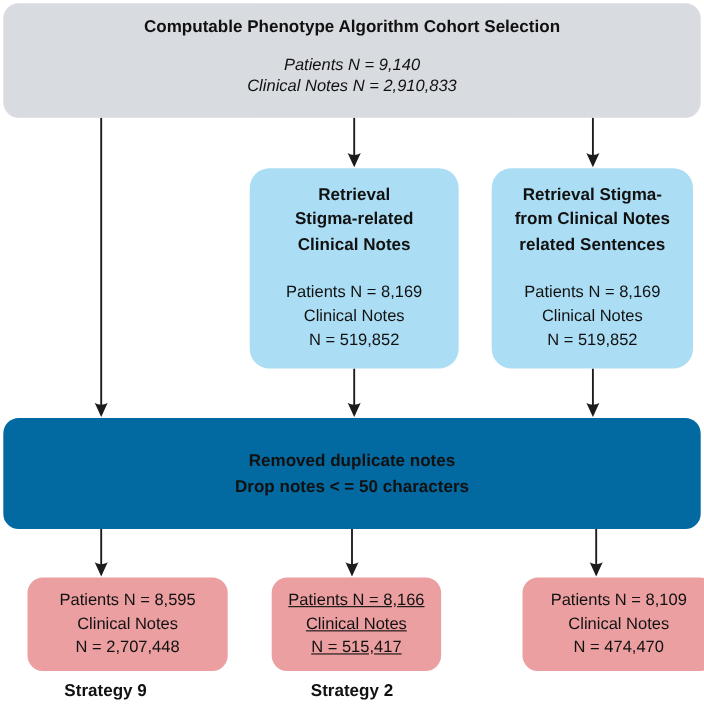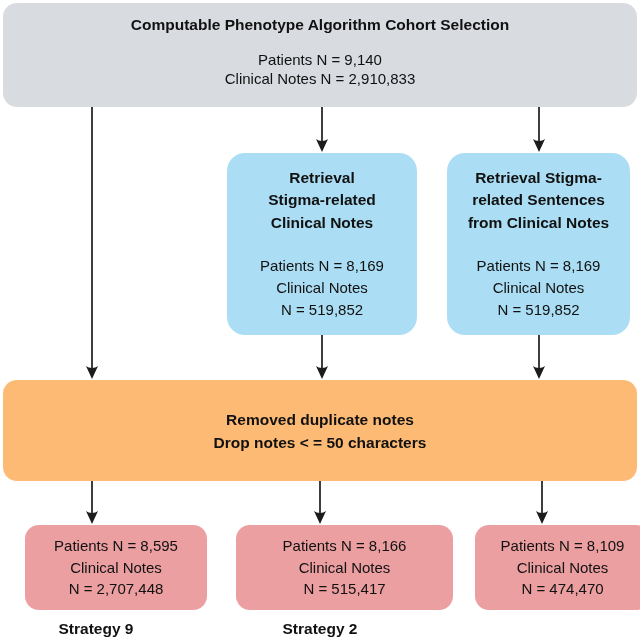--- a/index.html
+++ b/index.html
@@ -9,42 +9,42 @@
     color:#111111;overflow:hidden;
   }
   .arrows{position:absolute;left:0;top:0;width:640px;height:644px;pointer-events:none;}
   .arrows line{stroke:#1c1c1c;stroke-width:1.7;}
   .box{position:absolute;box-sizing:border-box;text-align:center;}
   .node-cohort{
     left:3px;top:3px;width:634px;height:104px;border-radius:14px;
     background:#d8dbe0;padding-top:12px;
   }
   .node-cohort .node-title{font-weight:bold;font-size:15.5px;line-height:19px;}
-  .node-cohort .stats{margin-top:17px;font-size:15px;line-height:18.5px;}
+  .node-cohort .stats{margin-top:17px;font-size:15px;line-height:18.5px;font-style:italic;}
   .node-blue{
     top:153px;height:182px;border-radius:18px;background:#abdef4;
     display:flex;flex-direction:column;justify-content:center;align-items:center;
     row-gap:21px;
   }
   .node-blue-1{left:227px;width:190px;}
   .node-blue-2{left:447px;width:183px;text-align:center;}
   .node-blue .blue-title{font-weight:bold;font-size:15.5px;line-height:22.3px;}
   .node-blue .stats{font-size:15px;line-height:22px;}
   .node-filter{
     left:3px;top:380px;width:634px;height:101px;border-radius:14px;
-    background:#fdba74;display:flex;flex-direction:column;justify-content:center;
+    background:#0369a1;display:flex;flex-direction:column;justify-content:center;
     font-weight:bold;font-size:15.5px;line-height:23px;
   }
   .node-pink{
     top:525px;height:85px;border-radius:14px;background:#eb9fa1;
     display:flex;flex-direction:column;justify-content:center;
     font-size:15px;line-height:21.5px;margin-left:20px;
   }
   .node-pink-1{left:5px;width:182px;}
-  .node-pink-2{left:216px;width:217px;}
+  .node-pink-2{left:227px;width:154px;text-decoration:underline;}
   .node-pink-3{left:455px;width:175px;}
   .strategy-label{
     position:absolute;top:619px;height:20px;text-align:center;
     font-weight:bold;font-size:15.5px;line-height:20px;
   }
   .strategy-label-1{left:5px;width:182px;}
   .strategy-label-2{left:227px;width:186px;}
   .strategy-label-3{left:455px;width:175px;margin-top:40px;}
 </style>
 </head>
@@ -85,22 +85,22 @@
     <div class="stats">
       <div>Patients N = 8,169</div>
       <div>Clinical Notes</div>
       <div>N = 519,852</div>
     </div>
   </div>
 
   <div class="box node-blue node-blue-2">
     <div class="blue-title">
       <div>Retrieval Stigma-</div>
+      <div>from Clinical Notes</div>
       <div>related Sentences</div>
-      <div>from Clinical Notes</div>
     </div>
     <div class="stats">
       <div>Patients N = 8,169</div>
       <div>Clinical Notes</div>
       <div>N = 519,852</div>
     </div>
   </div>
 
   <div class="box node-filter">
     <div>Removed duplicate notes</div>

